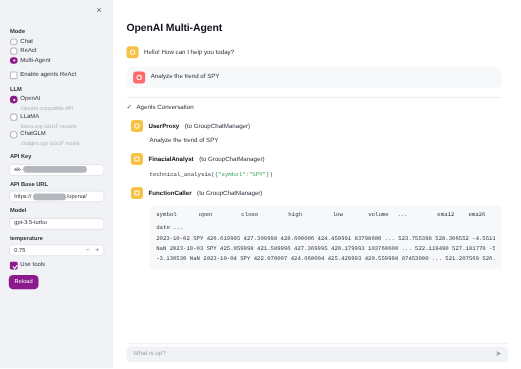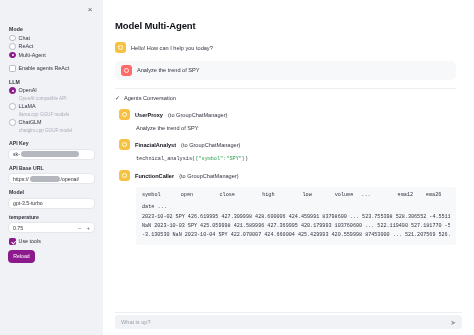--- a/index.html
+++ b/index.html
@@ -263,21 +263,21 @@
     <div class="check-row">
       <span class="check sel"></span>
       <span class="radio-label">Use tools</span>
     </div>
 
     <button class="reload-btn">Reload</button>
   </aside>
 
   <section class="main">
 
-    <div class="page-title">Model Multi-Agent</div>
+    <div class="page-title">OpenAI Multi-Agent</div>
 
     <div class="msg-row">
       <span class="avatar assistant">
         <span class="avatar-glyph"></span>
       </span>
       <span class="msg-text">Hello! How can I help you today?</span>
     </div>
 
     <div class="user-bubble">
       <span class="avatar user">

